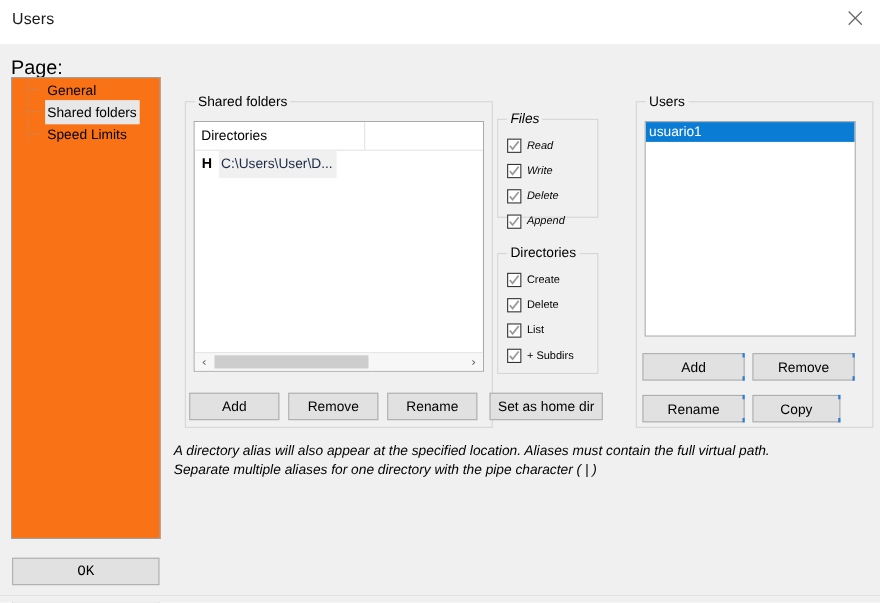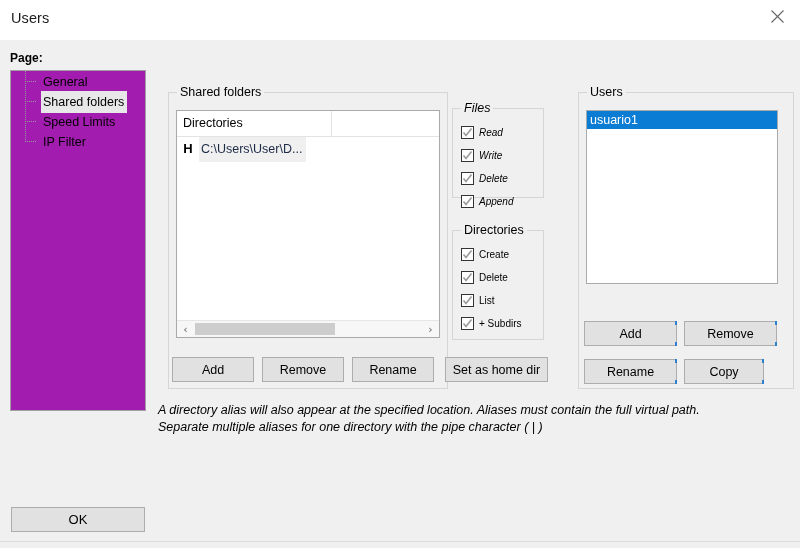--- a/index.html
+++ b/index.html
@@ -67,28 +67,27 @@
   .mfc {
     font-family: "Liberation Sans", sans-serif;
     font-size: 12px;
     color: #000;
   }
 
   
   #page-label {
     position: absolute;
     left: 10px; top: 11px;
-    font-size: 12px;
-    font-weight: bold;
+    font-size: 18px;
   }
   #page-tree {
     position: absolute;
     left: 10px; top: 30px;
-    width: 136px; height: 341px;
-    background: #a21caf;
+    width: 136px; height: 420px;
+    background: #f97316;
     border: 1px solid #a0a0a0;
     box-sizing: border-box;
     overflow: hidden;
   }
   .tree-item {
     position: relative;
     height: 20px;
     line-height: 20px;
     padding-left: 30px;
     font-size: 12.5px;
@@ -251,21 +250,21 @@
     flex: 0 0 auto;
     margin-right: 5px;
   }
   .cb-box svg { position: absolute; left: 0; top: 0; }
   .cb-label { font-size: 10px; color: #000; }
 
   
   #users-list {
     position: absolute;
     left: 586px; top: 70px;
-    width: 192px; height: 174px;
+    width: 192px; height: 196px;
     background: #ffffff;
     border: 1px solid #aaaaaa;
     box-sizing: border-box;
     overflow: hidden;
   }
   #users-list .user-item {
     height: 18px;
     line-height: 18px;
     padding-left: 3px;
     font-size: 12.5px;
@@ -338,21 +337,21 @@
 
   
   .dlgbtn {
     position: absolute;
     background: #e1e1e1;
     border: 1px solid #adadad;
     box-sizing: border-box;
     display: flex;
     align-items: center;
     justify-content: center;
-    font-family: Liberation Sans, sans-serif;
+    font-family: Liberation Mono, monospace;
     font-size: 13px;
     color: #000;
     cursor: default;
     user-select: none;
   }
   #btn-ok     { left: 11px; top: 467px; width: 134px; height: 25px; }
   #btn-cancel { left: 11px; top: 505px; width: 134px; height: 25px; }
 </style>
 </head>
 <body>
@@ -386,27 +385,20 @@
         </span>
       <span class="tlabel">Shared folders</span>
     </div>
     <div class="tree-item">
       <span class="tree-conn">
           <span class="vline"></span>
           <span class="hline"></span>
         </span>
       <span class="tlabel">Speed Limits</span>
     </div>
-    <div class="tree-item">
-      <span class="tree-conn last">
-          <span class="vline"></span>
-          <span class="hline"></span>
-        </span>
-      <span class="tlabel">IP Filter</span>
-    </div>
   </div>
 
   <div class="groupbox" id="gb-shared">
     <span class="gb-title">Shared folders</span>
   </div>
 
   <div id="dir-list">
     <div id="dir-header">
       <div class="col c1">Directories</div>
     </div>

